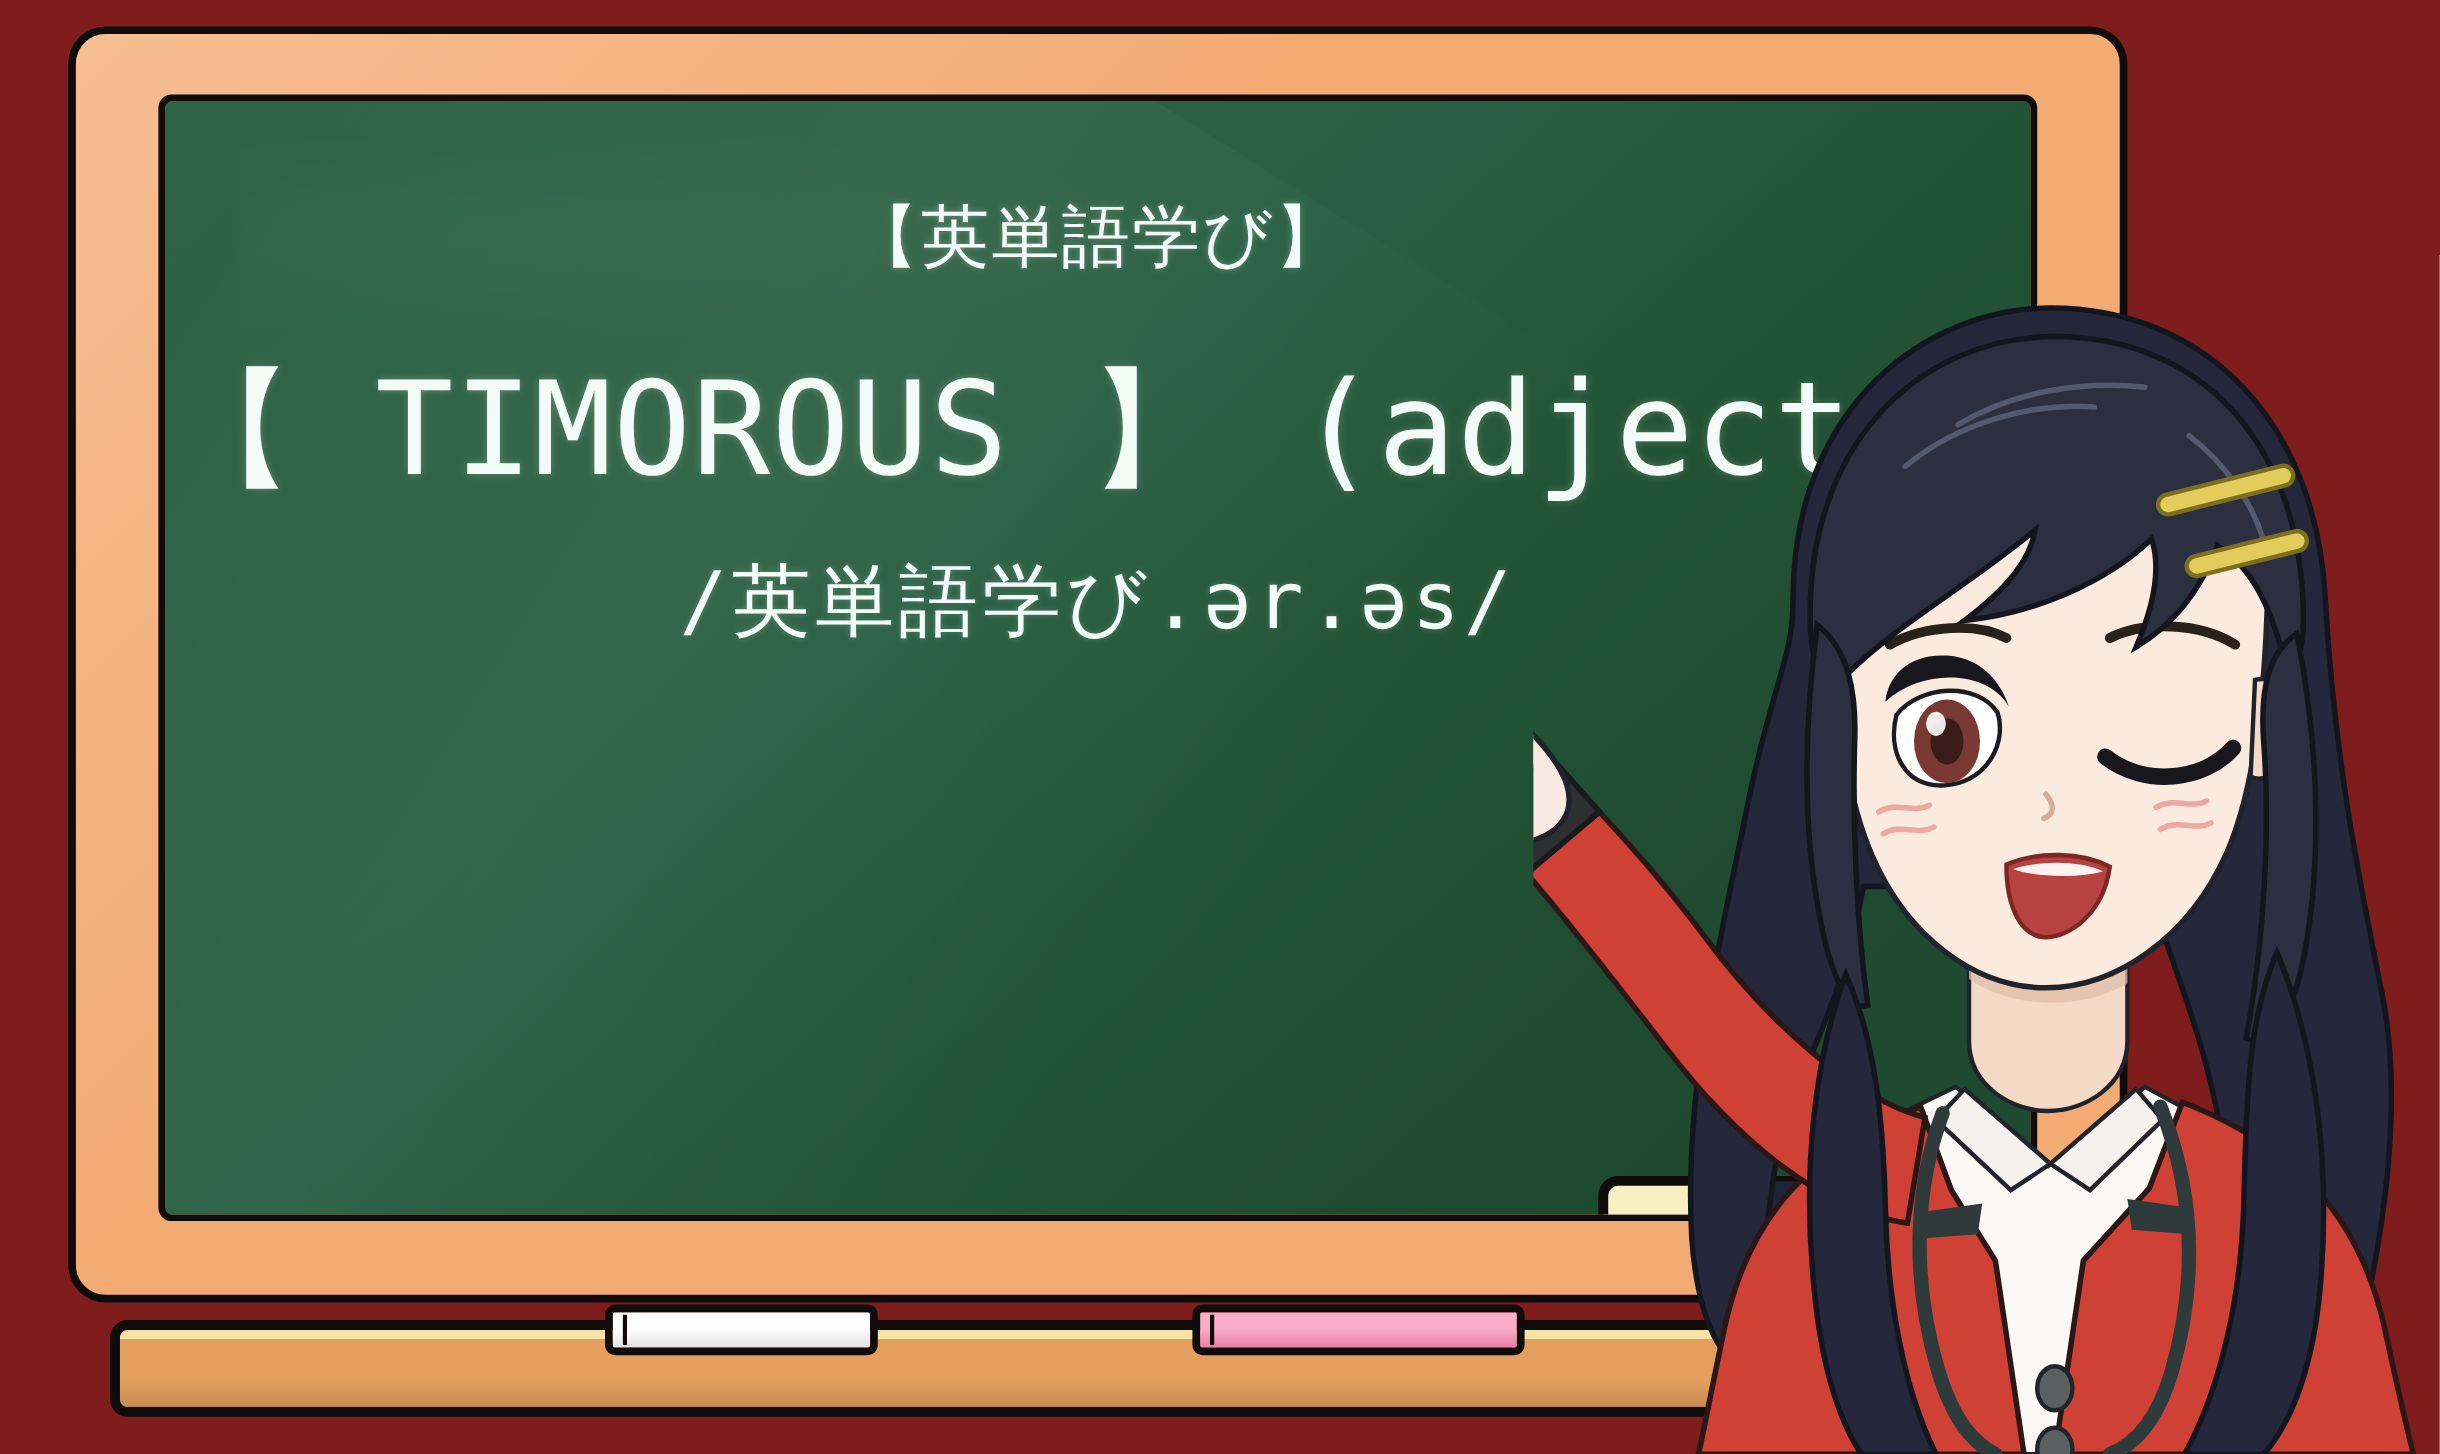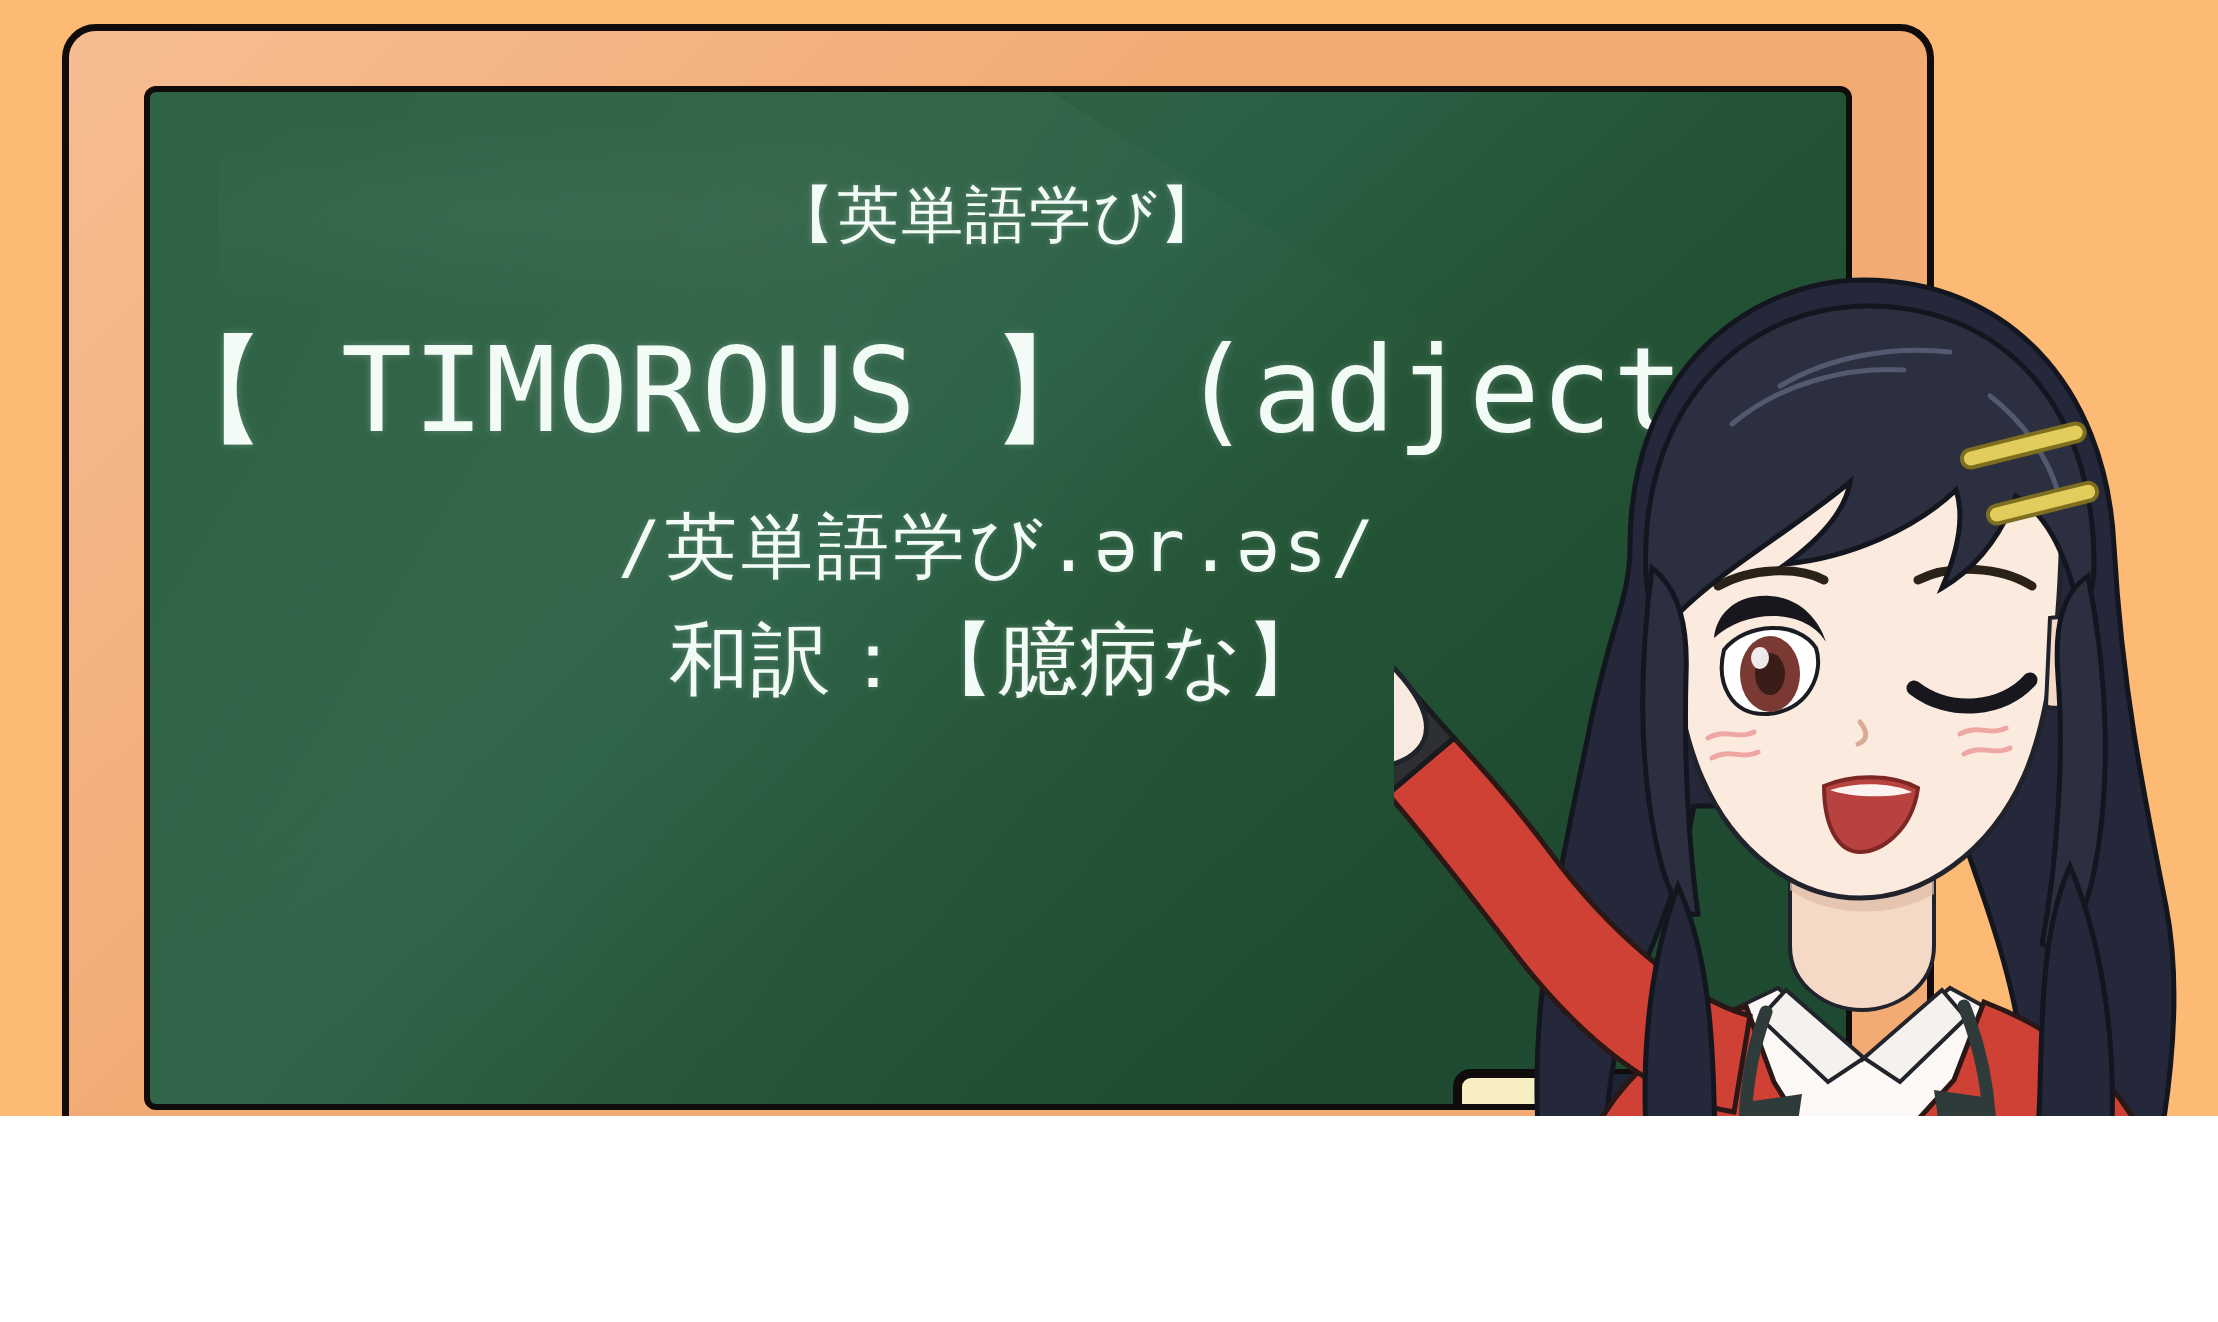--- a/index.html
+++ b/index.html
@@ -12,22 +12,22 @@
     height: 1322px;
     overflow: hidden;
     font-family: "DejaVu Sans", sans-serif;
     position: relative;
   }
 
   #stage {
     position: absolute;
     left: 0; top: 0;
     width: 2218px;
-    height: 1116px;
-    background: #fdba74;
+    height: 1322px;
+    background: #7f1d1d;
     overflow: hidden;
   }
 
   
   .board-wrap {
     position: absolute;
     left: 62px;
     top: 24px;
     width: 1872px;
     height: 1160px;
@@ -232,21 +232,20 @@
       <div class="board-dust"></div>
 
       <div class="board-text">
 
         <div class="lesson-title">【英単語学び】</div>
 
         <div class="headword-row">【 TIMOROUS 】 (adjective)</div>
 
         <div class="ipa-row">/英単語学び.ər.əs/</div>
 
-        <div class="jp-row">和訳：【臆病な】</div>
       </div>
 
       <div class="eraser">
         <div class="eraser-band"></div>
       </div>
     </div>
 
     <div class="tray"></div>
     <div class="chalk chalk-white">
       <div class="cap"></div>

